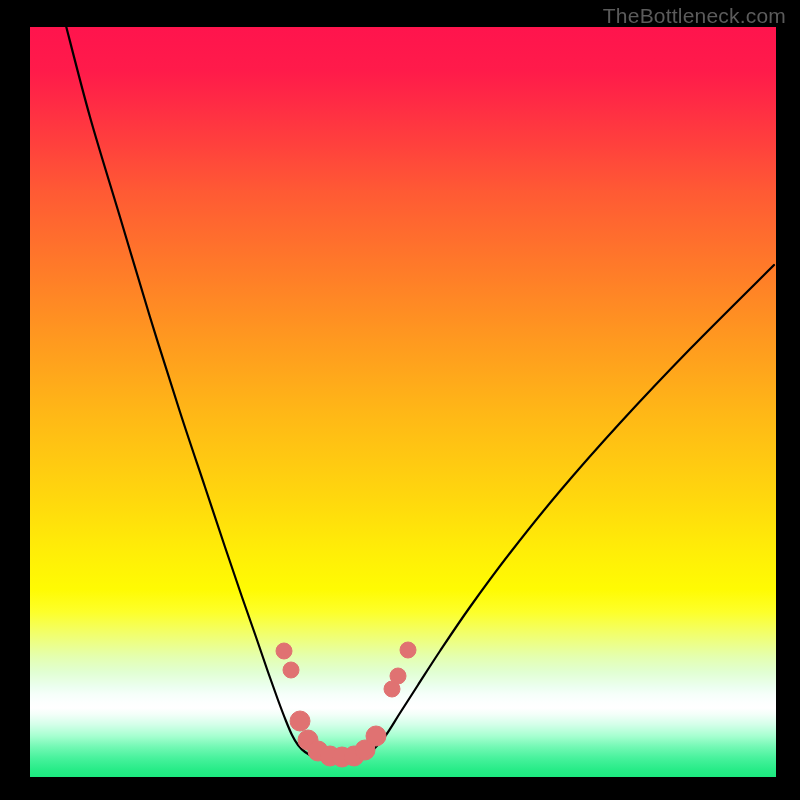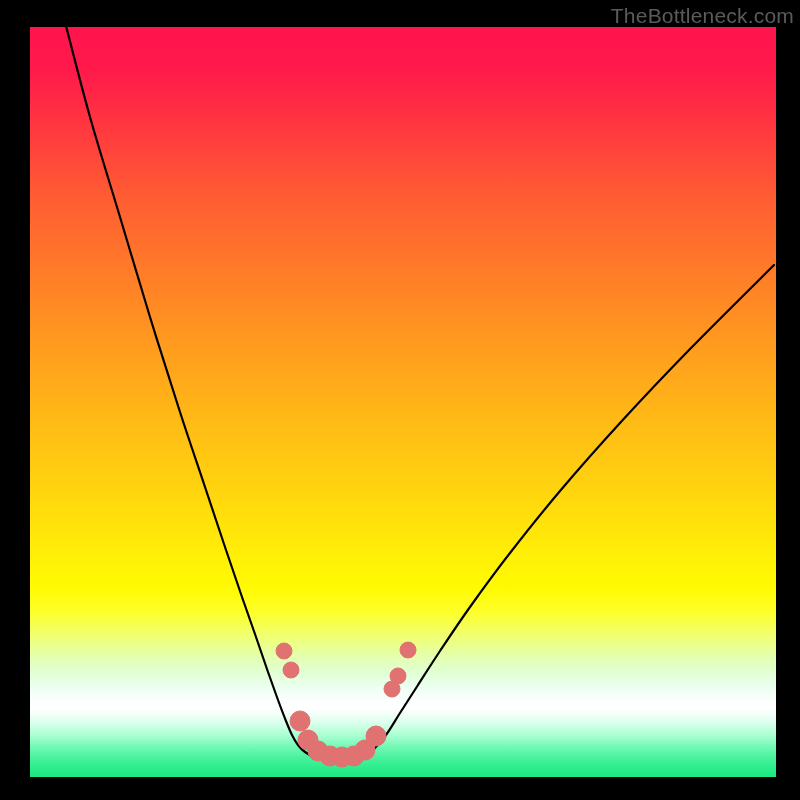--- a/index.html
+++ b/index.html
@@ -56,21 +56,21 @@
   svg.curves {
     position: absolute;
     left: 0;
     top: 0;
     width: 746px;
     height: 750px;
   }
   .watermark {
     position: absolute;
     top: 4px;
-    right: 6px;
+    right: 14px;
     color: #5b5b5b;
     font-size: 21px;
     letter-spacing: 0.2px;
     font-weight: 400;
   }
 </style>
 </head>
 <body>
 
 <div class="frame">

